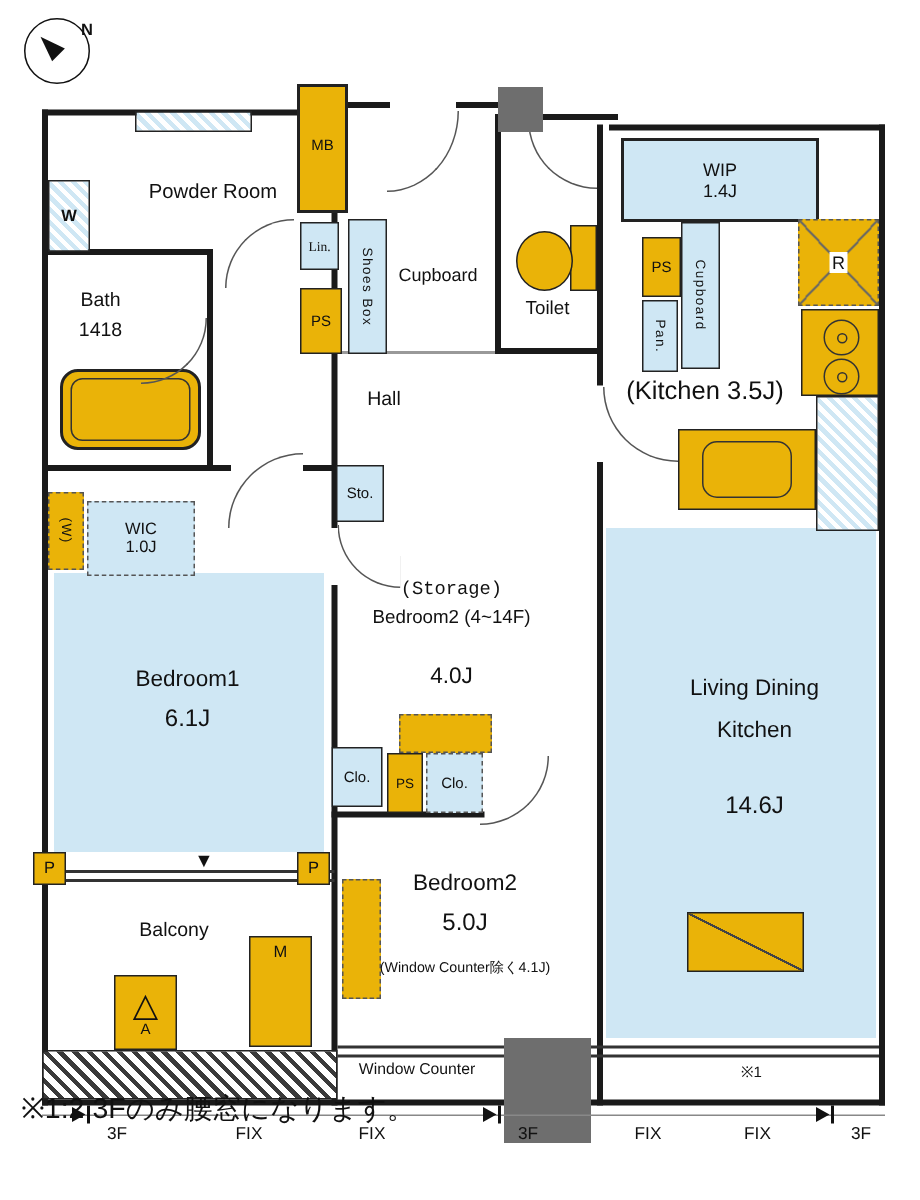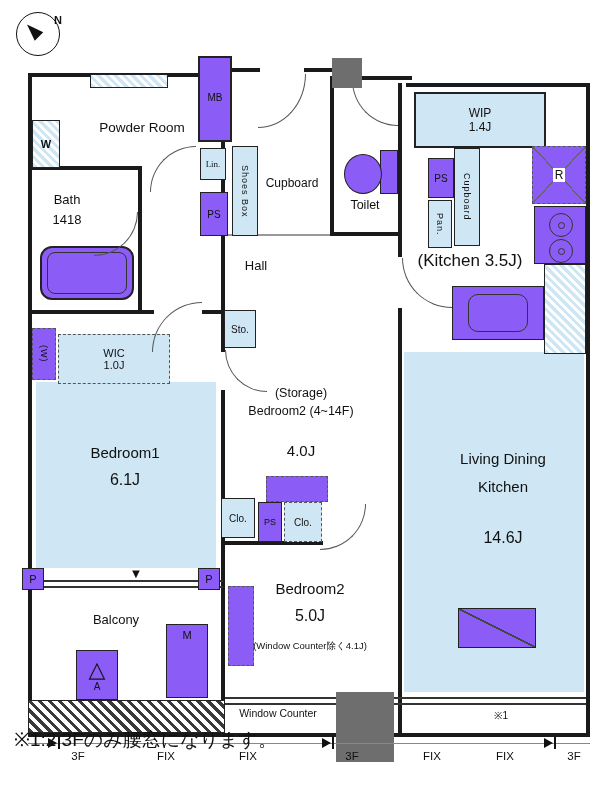--- a/index.html
+++ b/index.html
@@ -1,21 +1,21 @@
 <!DOCTYPE html>
 <html><head>
 <meta charset="utf-8">
 <style>
   html,body{margin:0;padding:0;background:#fff;}
   .plan{position:relative;width:613px;height:800px;background:#fff;
         font-family:"Liberation Sans",sans-serif;color:#111;overflow:hidden;}
   .w{position:absolute;background:#1a1a1a;}
   .line{position:absolute;background:#333;}
   .lbl{position:absolute;text-align:center;line-height:1.25;}
-  .box{position:absolute;border:1.5px solid #222;background:#8b5cf6;display:flex;
+  .box{position:absolute;border:1.5px solid #222;background:#eab308;display:flex;
        align-items:center;justify-content:center;text-align:center;box-sizing:border-box;}
   .blue{background:#cfe7f4;}
   .hatchblue{background:repeating-linear-gradient(45deg,#cfe7f4 0 3px,#ffffff 3px 6px);}
   .hatchdark{background:repeating-linear-gradient(45deg,#3a3a3a 0 3px,#ffffff 3px 7px);}
   .dashedb{border:1.5px dashed #555;}
   .vtext{writing-mode:vertical-rl;text-orientation:mixed;letter-spacing:1px;}
   .floor{position:absolute;background:#cfe7f4;}
   .pillar{position:absolute;background:#6e6e6e;}
   .arc{position:absolute;box-sizing:border-box;}
   .arc-tl{border-top:1.2px solid #555;border-left:1.2px solid #555;border-top-left-radius:100%;}
@@ -93,21 +93,21 @@
 
   <div class="box" style="left:380px;top:150px;width:18px;height:44px;"></div>
   <div class="box" style="left:344px;top:154px;width:38px;height:40px;border-radius:50%;"></div>
 
   <div class="box blue" style="left:224px;top:310px;width:32px;height:38px;border-width:1px;font-size:10px;">
     <span>Sto.</span>
   </div>
   <div class="box dashedb" style="left:32px;top:328px;width:24px;height:52px;font-size:9px;">
     <span class="vtext">(W)</span>
   </div>
-  <div class="box blue dashedb" style="left:58px;top:334px;width:112px;height:50px;font-size:11px;flex-direction:column;">
+  <div class="box blue dashedb" style="left:58px;top:334px;width:72px;height:50px;font-size:11px;flex-direction:column;">
     <span>WIC</span>
     <span>1.0J</span>
   </div>
 
   <div class="box dashedb" style="left:266px;top:476px;width:62px;height:26px;"></div>
   <div class="box blue" style="left:221px;top:498px;width:34px;height:40px;border-width:1px;font-size:10px;">
     <span>Clo.</span>
   </div>
   <div class="box" style="left:258px;top:502px;width:24px;height:40px;font-size:9px;">
     <span>PS</span>
@@ -179,21 +179,21 @@
 
   <div class="lbl" style="left:98px;top:120px;width:88px;font-size:13.5px;">Powder Room</div>
   <div class="lbl" style="left:38px;top:192px;width:58px;font-size:13px;">Bath</div>
   <div class="lbl" style="left:38px;top:212px;width:58px;font-size:13px;">1418</div>
   <div class="lbl" style="left:254px;top:176px;width:76px;font-size:12px;">Cupboard</div>
   <div class="lbl" style="left:334px;top:198px;width:62px;font-size:12.5px;">Toilet</div>
   <div class="lbl" style="left:228px;top:258px;width:56px;font-size:13px;">Hall</div>
   <div class="lbl" style="left:414px;top:250px;width:112px;font-size:17px;">(Kitchen 3.5J)</div>
   <div class="lbl" style="left:70px;top:444px;width:110px;font-size:15px;">Bedroom1</div>
   <div class="lbl" style="left:70px;top:470px;width:110px;font-size:16px;">6.1J</div>
-  <div class="lbl" style="left:228px;top:386px;width:146px;font-size:12.5px;">(Storage)</div>
+  <div class="lbl" style="left:228px;top:386px;width:146px;font-size:12.5px;font-family:Liberation Mono, monospace;">(Storage)</div>
   <div class="lbl" style="left:228px;top:404px;width:146px;font-size:12.5px;">Bedroom2 (4~14F)</div>
   <div class="lbl" style="left:228px;top:442px;width:146px;font-size:15px;">4.0J</div>
   <div class="lbl" style="left:428px;top:450px;width:150px;font-size:15px;">Living Dining</div>
   <div class="lbl" style="left:428px;top:478px;width:150px;font-size:15px;">Kitchen</div>
   <div class="lbl" style="left:428px;top:528px;width:150px;font-size:16px;">14.6J</div>
   <div class="lbl" style="left:250px;top:580px;width:120px;font-size:15px;">Bedroom2</div>
   <div class="lbl" style="left:250px;top:606px;width:120px;font-size:16px;">5.0J</div>
   <div class="lbl" style="left:226px;top:640px;width:168px;font-size:9.5px;">(Window Counter除く4.1J)</div>
   <div class="lbl" style="left:78px;top:612px;width:76px;font-size:13px;text-align:center;">Balcony</div>
   <div class="lbl" style="left:230px;top:707px;width:96px;font-size:10.5px;">Window Counter</div>

